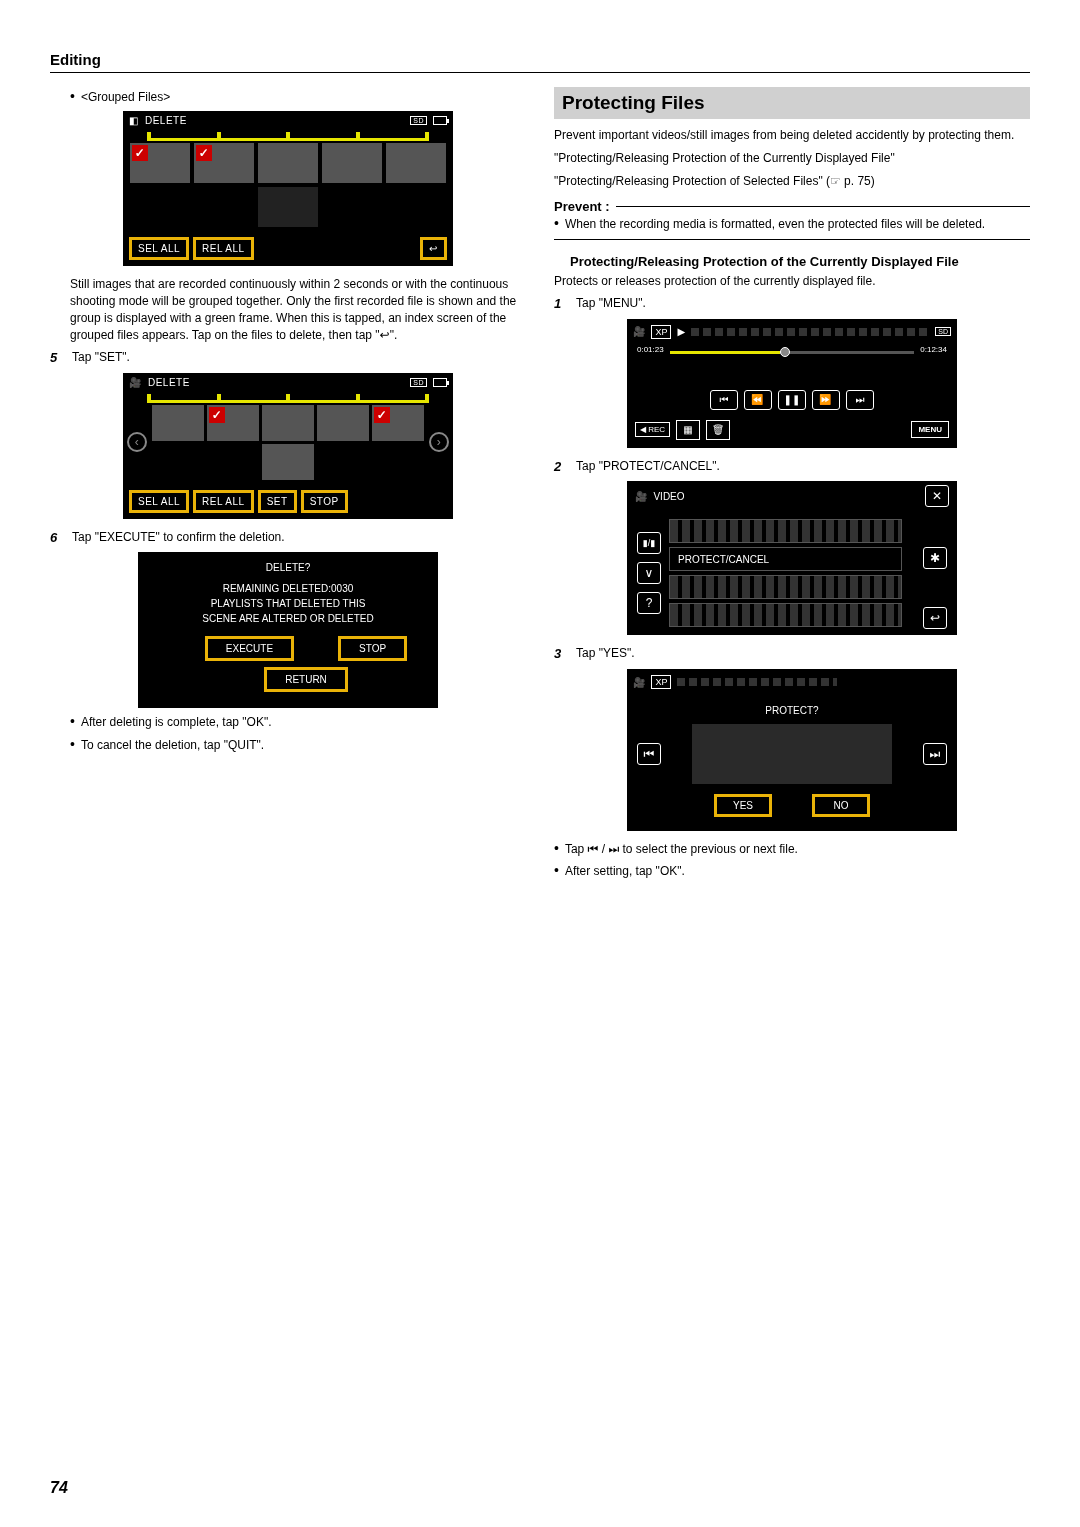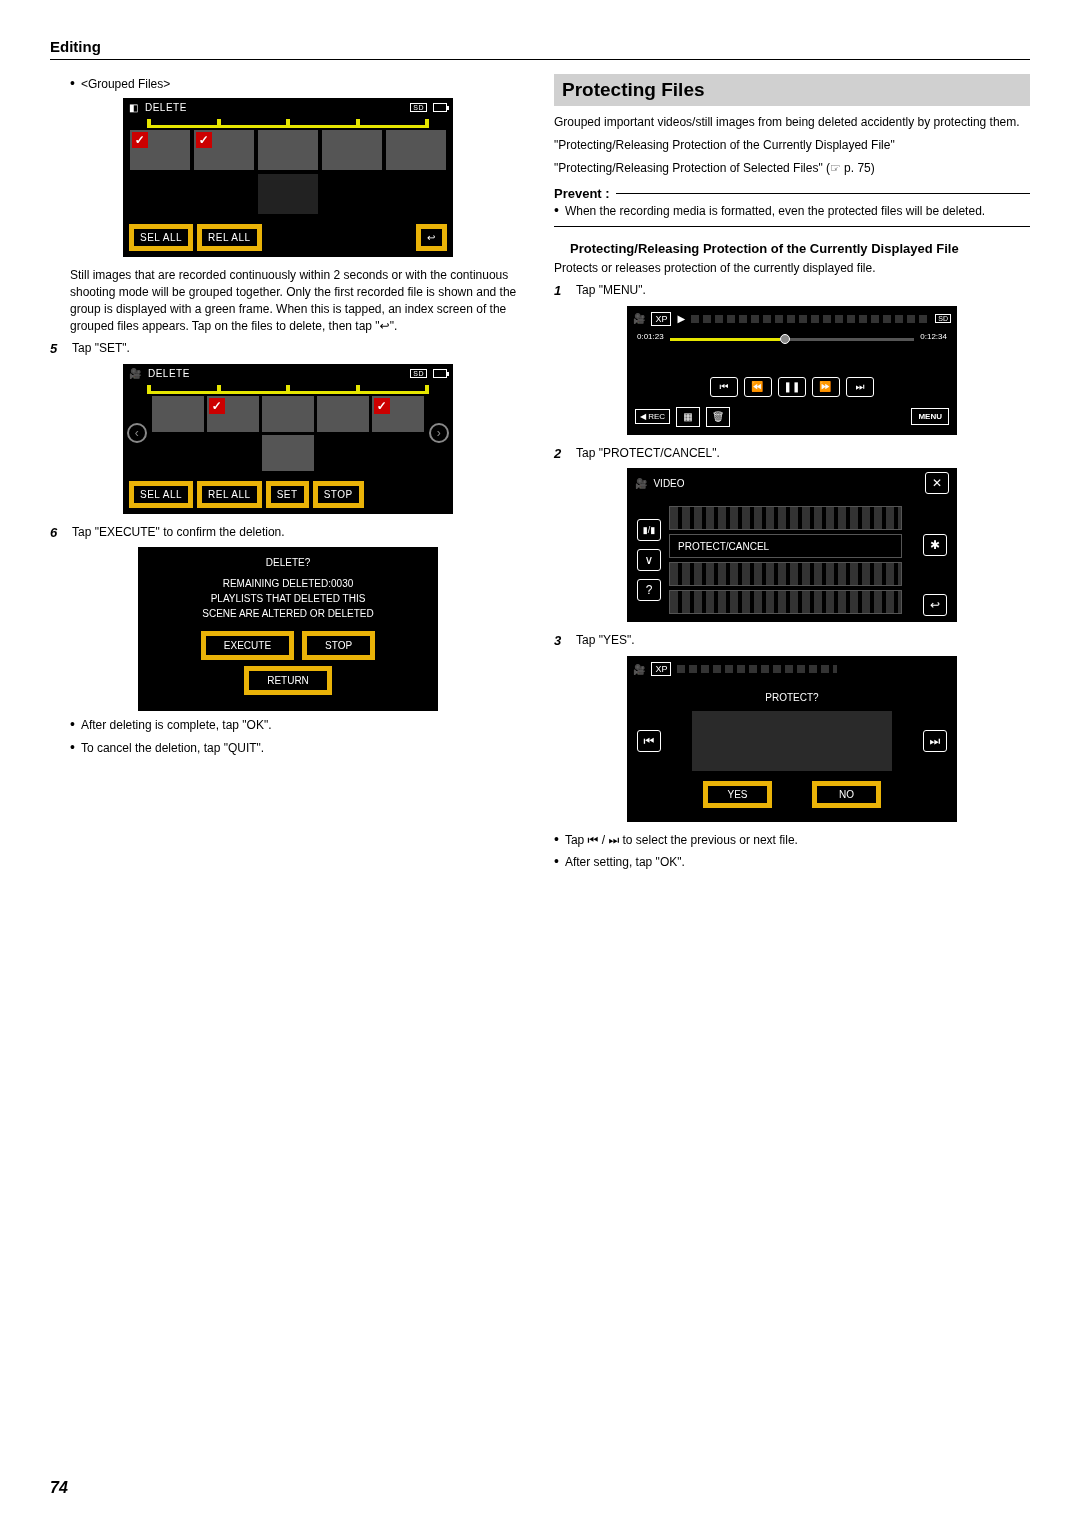--- a/index.html
+++ b/index.html
@@ -1,18 +1,18 @@
 <!DOCTYPE html>
 <html><head>
 <meta charset="utf-8">
 <style>
   * { box-sizing: border-box; margin: 0; padding: 0; }
   body { font-family: Arial, Helvetica, sans-serif; font-size: 12px; background: #fff; color: #000; width: 1080px; margin: 0 auto; position: relative; }
   .page { padding: 38px 50px 30px 50px; position: relative; min-height: 1527px; }
-  .header-bar { font-weight: bold; font-size: 15px; padding-bottom: 4px; border-bottom: 1px solid #000; margin-bottom: 14px; }
+  .header-bar { font-weight: bold; font-size: 15px; padding-bottom: 4px; border-bottom: 1px solid #000; margin-bottom: 14px; margin-top: 13px; }
   .columns { display: flex; gap: 28px; }
   .col { width: 50%; }
   .bullet-line { display: flex; margin: 2px 0 6px 20px; line-height: 1.35; }
   .bullet-dot { font-size: 14px; margin-right: 6px; line-height: 1; }
   .step-line { display: flex; margin: 2px 0 6px 0; line-height: 1.35; }
   .step-num { font-style: italic; font-weight: bold; width: 22px; font-size: 13px; }
   .caption { margin: 4px 0 6px 20px; line-height: 1.4; }
   .section-title { font-weight: bold; font-size: 19px; background: #d0d0d0; padding: 5px 8px; margin-bottom: 8px; }
   .subhead { font-weight: bold; font-size: 13px; margin: 14px 0 4px 16px; }
   .caution-head { font-weight: bold; font-size: 13px; display: flex; align-items: center; margin-top: 10px; }
@@ -26,29 +26,29 @@
   .cs-icon { display: inline-flex; align-items: center; justify-content: center; border: 1px solid #fff; font-size: 9px; padding: 1px 3px; }
   .sd-icon { border: 1px solid #fff; font-size: 7px; padding: 0 2px; }
   .batt-icon { display: inline-block; width: 14px; height: 9px; border: 1px solid #fff; position: relative; }
   .batt-icon:after { content: ""; position: absolute; right: -3px; top: 2px; width: 2px; height: 4px; background: #fff; }
   .thumb-area { display: flex; align-items: center; padding: 2px 4px 6px 4px; gap: 4px; }
   .nav-arrow { width: 20px; height: 20px; border: 2px solid #888; border-radius: 50%; display: flex; align-items: center; justify-content: center; color: #888; font-size: 12px; }
   .thumb { background: #555; width: 60px; height: 40px; position: relative; display: flex; align-items: center; justify-content: center; }
   .thumb.small { width: 52px; height: 36px; }
   .check { position: absolute; left: 2px; top: 2px; width: 16px; height: 16px; background: #c00; display: flex; align-items: center; justify-content: center; color: #fff; font-weight: bold; font-size: 12px; }
   .bottom-btns { display: flex; gap: 4px; padding: 4px 6px 6px 6px; align-items: center; }
-  .btn-o { border: 5px solid #eab308; padding: 3px 6px; font-size: 10px; white-space: nowrap; }
+  .btn-o { border: 3px solid #eab308; padding: 3px 6px; font-size: 10px; white-space: nowrap; }
   .ylw-bar { height: 3px; background: #e6e600; margin: 0 24px; }
   .ylw-ticks { display: flex; justify-content: space-between; margin: 2px 24px 0 24px; }
   .tick { width: 4px; height: 6px; background: #e6e600; }
   .dialog { background: #000; color: #fff; width: 300px; margin: 6px auto; padding: 10px; text-align: center; font-size: 10px; }
   .dialog-title { margin-bottom: 8px; }
   .dialog-body { margin-bottom: 10px; line-height: 1.5; }
   .dialog-btns { display: flex; justify-content: center; gap: 8px; margin-bottom: 6px; }
-  .dialog .btn-o { padding: 4px 18px; }
+  .dialog .btn-o { padding: 4px 18px; margin-left: 36px; }
   .play-screen { background: #000; color: #fff; width: 330px; margin: 0 auto; position: relative; font-size: 10px; }
   .play-top { display: flex; align-items: center; gap: 6px; padding: 6px; }
   .redacted { flex: 1; height: 8px; background: repeating-linear-gradient(90deg,#333 0 8px,#000 8px 12px); }
   .progress-row { display: flex; align-items: flex-end; gap: 6px; padding: 0 10px 6px 10px; font-size: 8px; }
   .prog-track { flex: 1; height: 3px; background: linear-gradient(90deg,#e6e600 0 45%,#555 45% 100%); position: relative; }
   .prog-knob { position: absolute; left: 45%; top: -4px; width: 10px; height: 10px; border-radius: 50%; background: #888; border: 1px solid #fff; }
   .play-ctrls { display: flex; justify-content: center; gap: 6px; padding: 30px 0 6px 0; }
   .play-ctrls .pbtn { border: 1px solid #fff; border-radius: 3px; width: 28px; height: 20px; display: flex; align-items: center; justify-content: center; font-size: 10px; }
   .play-bot { display: flex; align-items: center; gap: 6px; padding: 4px 8px 8px 8px; }
   .rec-btn { border: 1px solid #fff; padding: 2px 4px; font-size: 8px; display: flex; align-items: center; gap: 2px; }
@@ -59,21 +59,21 @@
   .menu-list { flex: 1; display: flex; flex-direction: column; gap: 4px; padding: 4px 0; }
   .menu-item { border: 1px solid #555; padding: 5px 8px; height: 24px; display: flex; align-items: center; }
   .menu-item.plain { background: repeating-linear-gradient(90deg,#333 0 8px,#000 8px 12px); }
   .side-col { display: flex; flex-direction: column; gap: 8px; width: 28px; align-items: center; }
   .side-btn { border: 1px solid #fff; border-radius: 3px; width: 24px; height: 22px; display: flex; align-items: center; justify-content: center; font-size: 12px; }
   .protect-screen { background: #000; color: #fff; width: 330px; margin: 0 auto; font-size: 10px; padding-bottom: 10px; }
   .protect-q { text-align: center; padding: 10px 0 8px 0; }
   .protect-mid { display: flex; align-items: center; justify-content: space-between; padding: 0 10px; }
   .gray-box { background: #2a2a2a; width: 200px; height: 60px; }
   .yn-row { display: flex; justify-content: center; gap: 40px; padding: 10px 0 4px 0; }
-  .yn-row .btn-o { width: 69px; text-align: center; }
+  .yn-row .btn-o { width: 58px; text-align: center; }
 </style>
 </head>
 <body>
 
 <div class="page">
   <div class="header-bar">Editing</div>
 
   <div class="columns">
 
     <div class="col">
@@ -198,21 +198,21 @@
       </div>
       <div class="bullet-line">
         <span class="bullet-dot">•</span>
         <span>To cancel the deletion, tap "QUIT".</span>
       </div>
     </div>
 
     <div class="col">
       <div class="section-title">Protecting Files</div>
 
-      <div class="caption" style="margin-left:0">Grouped important videos/still images from being deleted accidently by protecting them.</div>
+      <div class="caption" style="margin-left:0">Prevent important videos/still images from being deleted accidently by protecting them.</div>
       <div class="caption" style="margin-left:0">"Protecting/Releasing Protection of the Currently Displayed File"</div>
       <div class="caption" style="margin-left:0">"Protecting/Releasing Protection of Selected Files" (☞ p. 75)</div>
 
       <div class="caution-head">
         <span>Prevent :</span>
         <span class="rule"></span>
       </div>
       <div class="bullet-line" style="margin-left:0">
         <span class="bullet-dot">•</span>
         <span>When the recording media is formatted, even the protected files will be deleted.</span>

